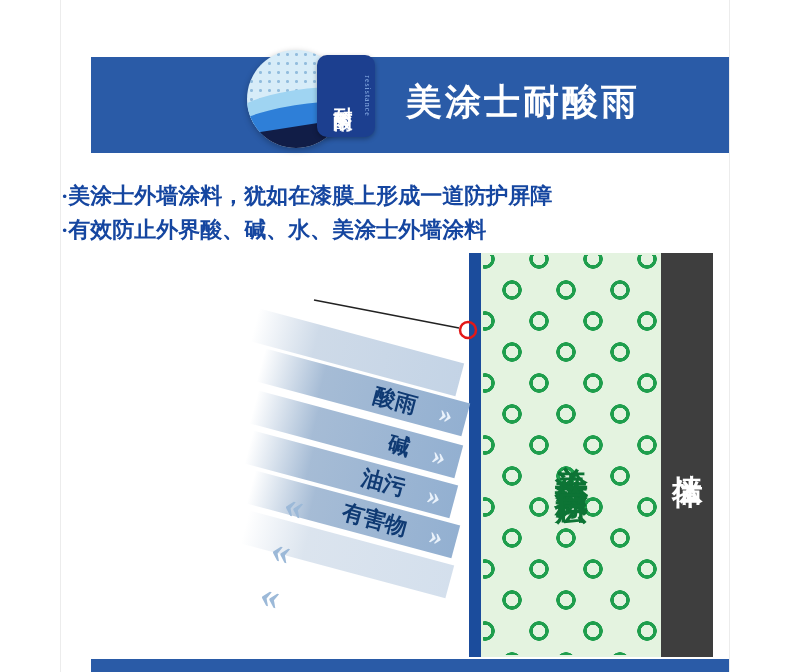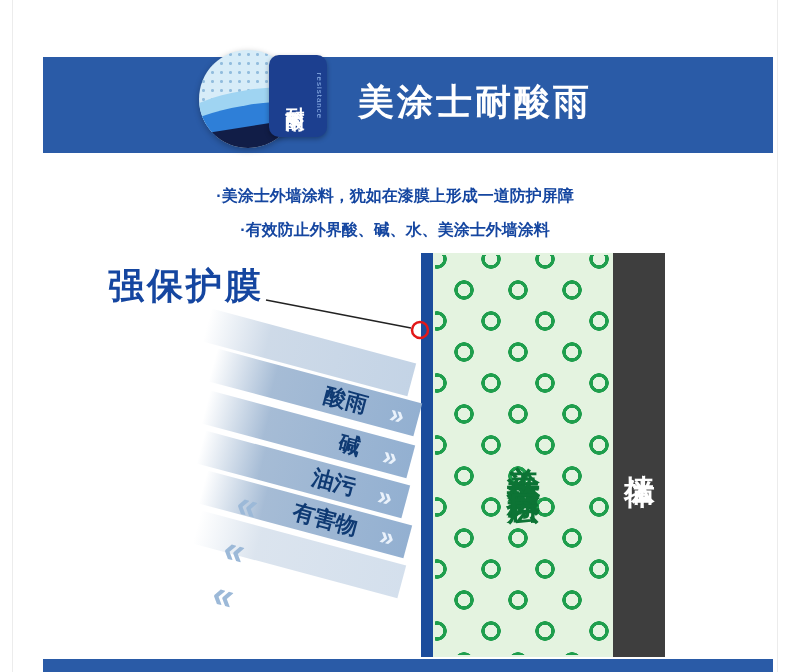--- a/index.html
+++ b/index.html
@@ -1,22 +1,22 @@
 <!DOCTYPE html>
 <html style="--header-bg: #2a5ba7; --text-blue: #1546a0; --film-blue: #1b4c9c; --band-label: #0f3a73; --coating-bg: #e4f3e0; --ring-green: #1f9e4d; --coating-text: #0d7435; --wall-gray: #3e3e3e; --marker-red: #e21818;"><head>
 <meta charset="utf-8">
 <style>
   * { margin:0; padding:0; box-sizing:border-box; }
   html,body { background:#ffffff; }
   body { font-family:"Liberation Sans", sans-serif; }
 
   .page {
-    position:relative; width:766px; height:672px; margin:0 auto;
+    position:relative; width:670px; height:672px; margin:0 auto;
     background:#ffffff; overflow:hidden;
-    border-left:1px solid #ececec; border-right:1px solid #ececec;
+    border-left:1px solid #ececec; border-right:1px solid #ececec;font-family:Liberation Serif, serif;
   }
 
   
   .header-bar {
     position:absolute; left:30px; top:57px; width:730px; height:96px;
     background:var(--header-bg,#2a5ba7);
   }
   .header-title {
     position:absolute; left:345px; top:78px;
     font-size:36px; font-weight:bold; color:#ffffff; letter-spacing:3px;
@@ -56,22 +56,22 @@
     color:#ffffff; font-size:19px; font-weight:bold; letter-spacing:3px;
     margin-right:6px;
   }
   .badge-side {
     position:absolute; right:3px; top:50%; transform:translateY(-50%);
     writing-mode:vertical-rl; font-size:8px; color:#8fb4ea; letter-spacing:1px;
   }
 
   
   .intro {
-    position:absolute; left:0; right:0; top:179px; text-align:center;
-    color:var(--text-blue,#1546a0); font-size:16px; font-weight:600; line-height:34px;
+    position:absolute; left:0; right:0; top:179px; 
+    color:var(--text-blue,#1546a0); font-size:22px; font-weight:600; line-height:34px;
   }
 
   
   .film-title {
     position:absolute; left:95px; top:262px;
     font-size:36px; font-weight:bold; color:var(--text-blue,#17479e); letter-spacing:3px;
   }
 
   .film-strip {
     position:absolute; left:408px; top:253px; width:12px; height:404px;
@@ -156,21 +156,20 @@
     <span class="badge-side">resistance</span>
   </div>
 
   <div class="header-title">美涂士耐酸雨</div>
 
   <div class="intro">
     <div>·美涂士外墙涂料，犹如在漆膜上形成一道防护屏障</div>
     <div>·有效防止外界酸、碱、水、美涂士外墙涂料</div>
   </div>
 
-  <div class="film-title">强保护膜</div>
 
   <div class="film-strip"></div>
 
   <div class="coating-panel">
     <div class="rings"></div>
     <div class="coating-label">美涂士外墙涂料层</div>
   </div>
 
   <div class="wall">
     <div class="wall-label">墙体</div>

